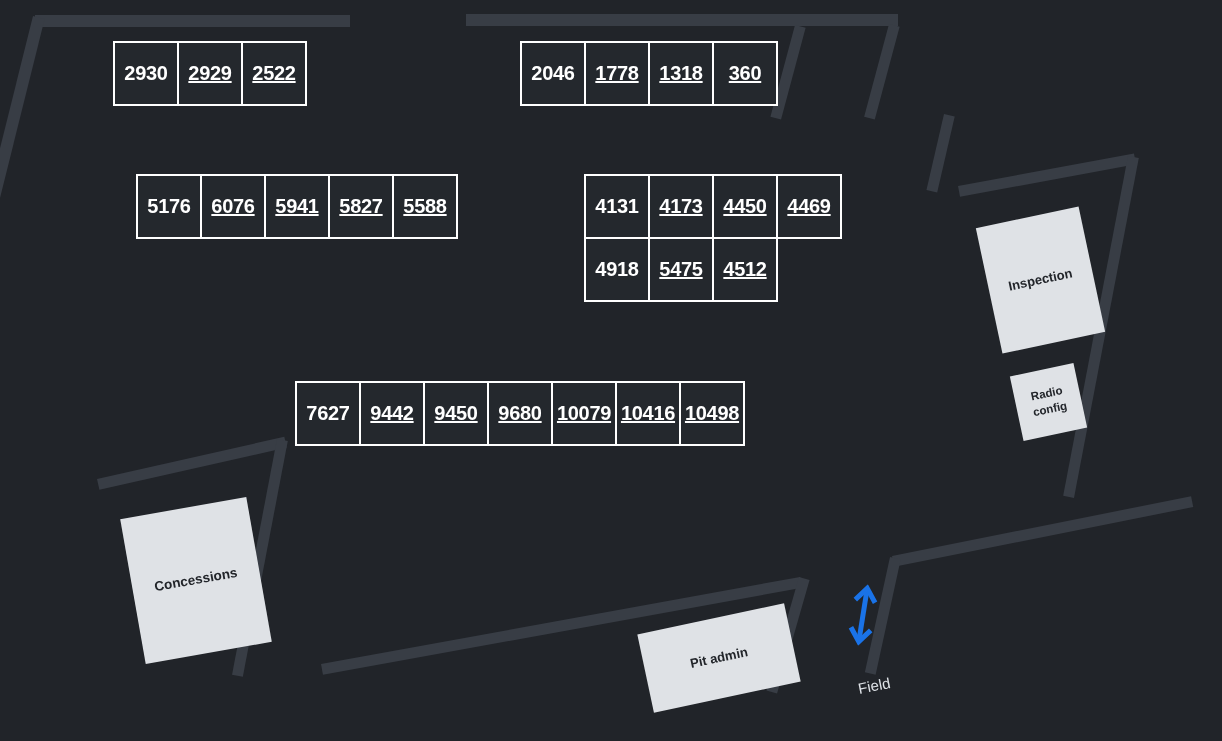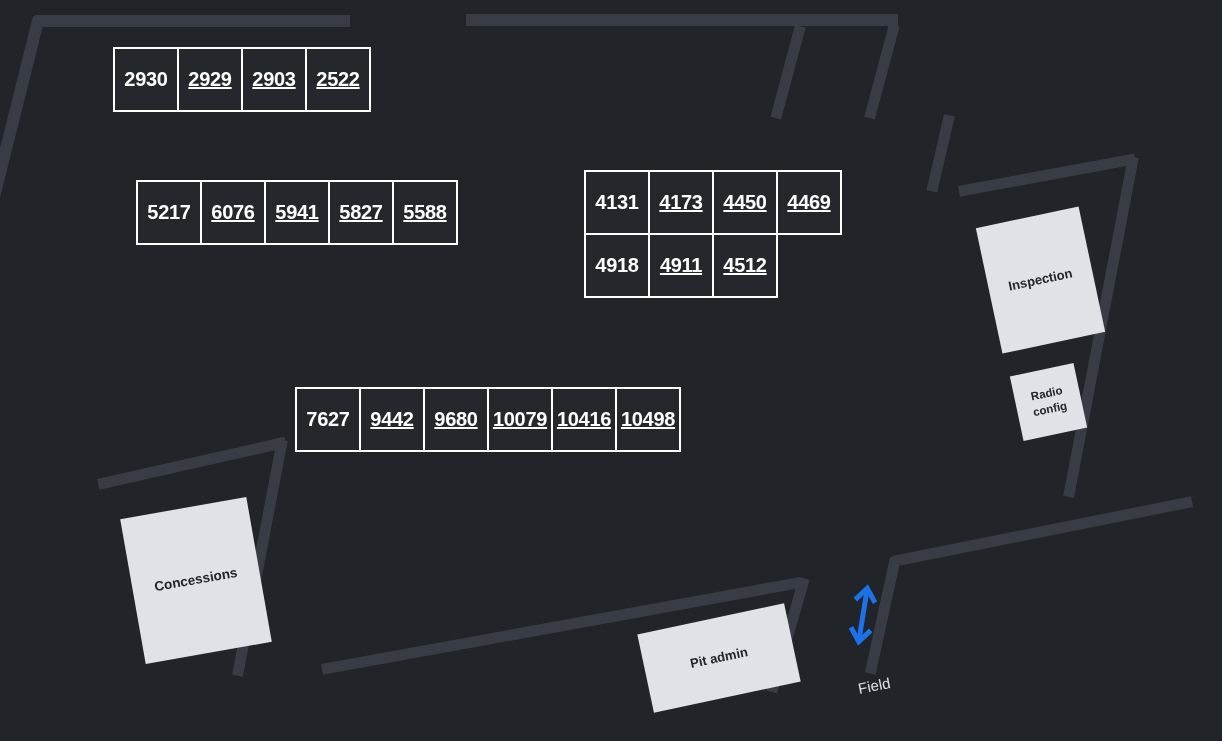--- a/index.html
+++ b/index.html
@@ -10,21 +10,21 @@
     overflow:hidden;
     font-family:"Liberation Sans","DejaVu Sans",sans-serif;
   }
   
   .wall{
     position:absolute;
     background:var(--wall,#383d45);
     transform-origin:0 0;
   }
   
-  .pit-group{position:absolute;margin-top:6px;}
+  .pit-group{position:absolute;}
   .pit-row{display:flex;}
   .pit-row + .pit-row{margin-top:-2px;}
   .pit-box{
     width:66px;height:65px;
     box-sizing:border-box;
     border:2px solid var(--cell-border,#ffffff);
     background:var(--cell-bg,#24282d);
     color:var(--cell-text,#ffffff);
     display:flex;align-items:center;justify-content:center;
     font-size:20px;font-weight:bold;letter-spacing:-0.3px;
@@ -64,50 +64,58 @@
   <div class="wall" style="left:890px;top:557px;width:11px;height:118px;transform:rotate(12.3deg);"></div>
   <div class="wall" style="left:97px;top:479px;width:192px;height:11px;transform:rotate(-12.7deg);"></div>
   <div class="wall" style="left:277px;top:439px;width:11px;height:240px;transform:rotate(10.8deg);"></div>
   <div class="wall" style="left:321px;top:664px;width:487px;height:11px;transform:rotate(-10.3deg);"></div>
   <div class="wall" style="left:799px;top:577px;width:11px;height:118px;transform:rotate(16deg);"></div>
 
   <div class="pit-group" style="left:113px;top:41px;">
       <div class="pit-row">
         <div class="pit-box">2930</div>
         <div class="pit-box">2929</div>
-        <div class="pit-box">2903</div>
         <div class="pit-box">2522</div>
+      </div>
+    </div>
+  <div class="pit-group" style="left:520px;top:41px;">
+      <div class="pit-row">
+        <div class="pit-box">2046</div>
+        <div class="pit-box">1778</div>
+        <div class="pit-box">1318</div>
+        <div class="pit-box">360</div>
       </div>
     </div>
   <div class="pit-group" style="left:136px;top:174px;">
       <div class="pit-row">
-        <div class="pit-box">5217</div>
+        <div class="pit-box">5176</div>
         <div class="pit-box">6076</div>
         <div class="pit-box">5941</div>
         <div class="pit-box">5827</div>
         <div class="pit-box">5588</div>
       </div>
     </div>
-  <div class="pit-group" style="left:584px;top:164px;">
+  <div class="pit-group" style="left:584px;top:174px;">
       <div class="pit-row">
         <div class="pit-box">4131</div>
         <div class="pit-box">4173</div>
         <div class="pit-box">4450</div>
         <div class="pit-box">4469</div>
       </div>
       <div class="pit-row">
         <div class="pit-box">4918</div>
-        <div class="pit-box">4911</div>
+        <div class="pit-box">5475</div>
         <div class="pit-box">4512</div>
       </div>
     </div>
   <div class="pit-group" style="left:295px;top:381px;">
       <div class="pit-row">
         <div class="pit-box">7627</div>
         <div class="pit-box">9442</div>
+        <div class="pit-box">9450</div>
         <div class="pit-box">9680</div>
         <div class="pit-box">10079</div>
         <div class="pit-box">10416</div>
         <div class="pit-box">10498</div>
       </div>
     </div>
 
   <div class="area-box" style="left:988px;top:216px;width:105px;height:128px;font-size:13px;transform:rotate(-12deg);">
     <span>Inspection</span>
   </div>

